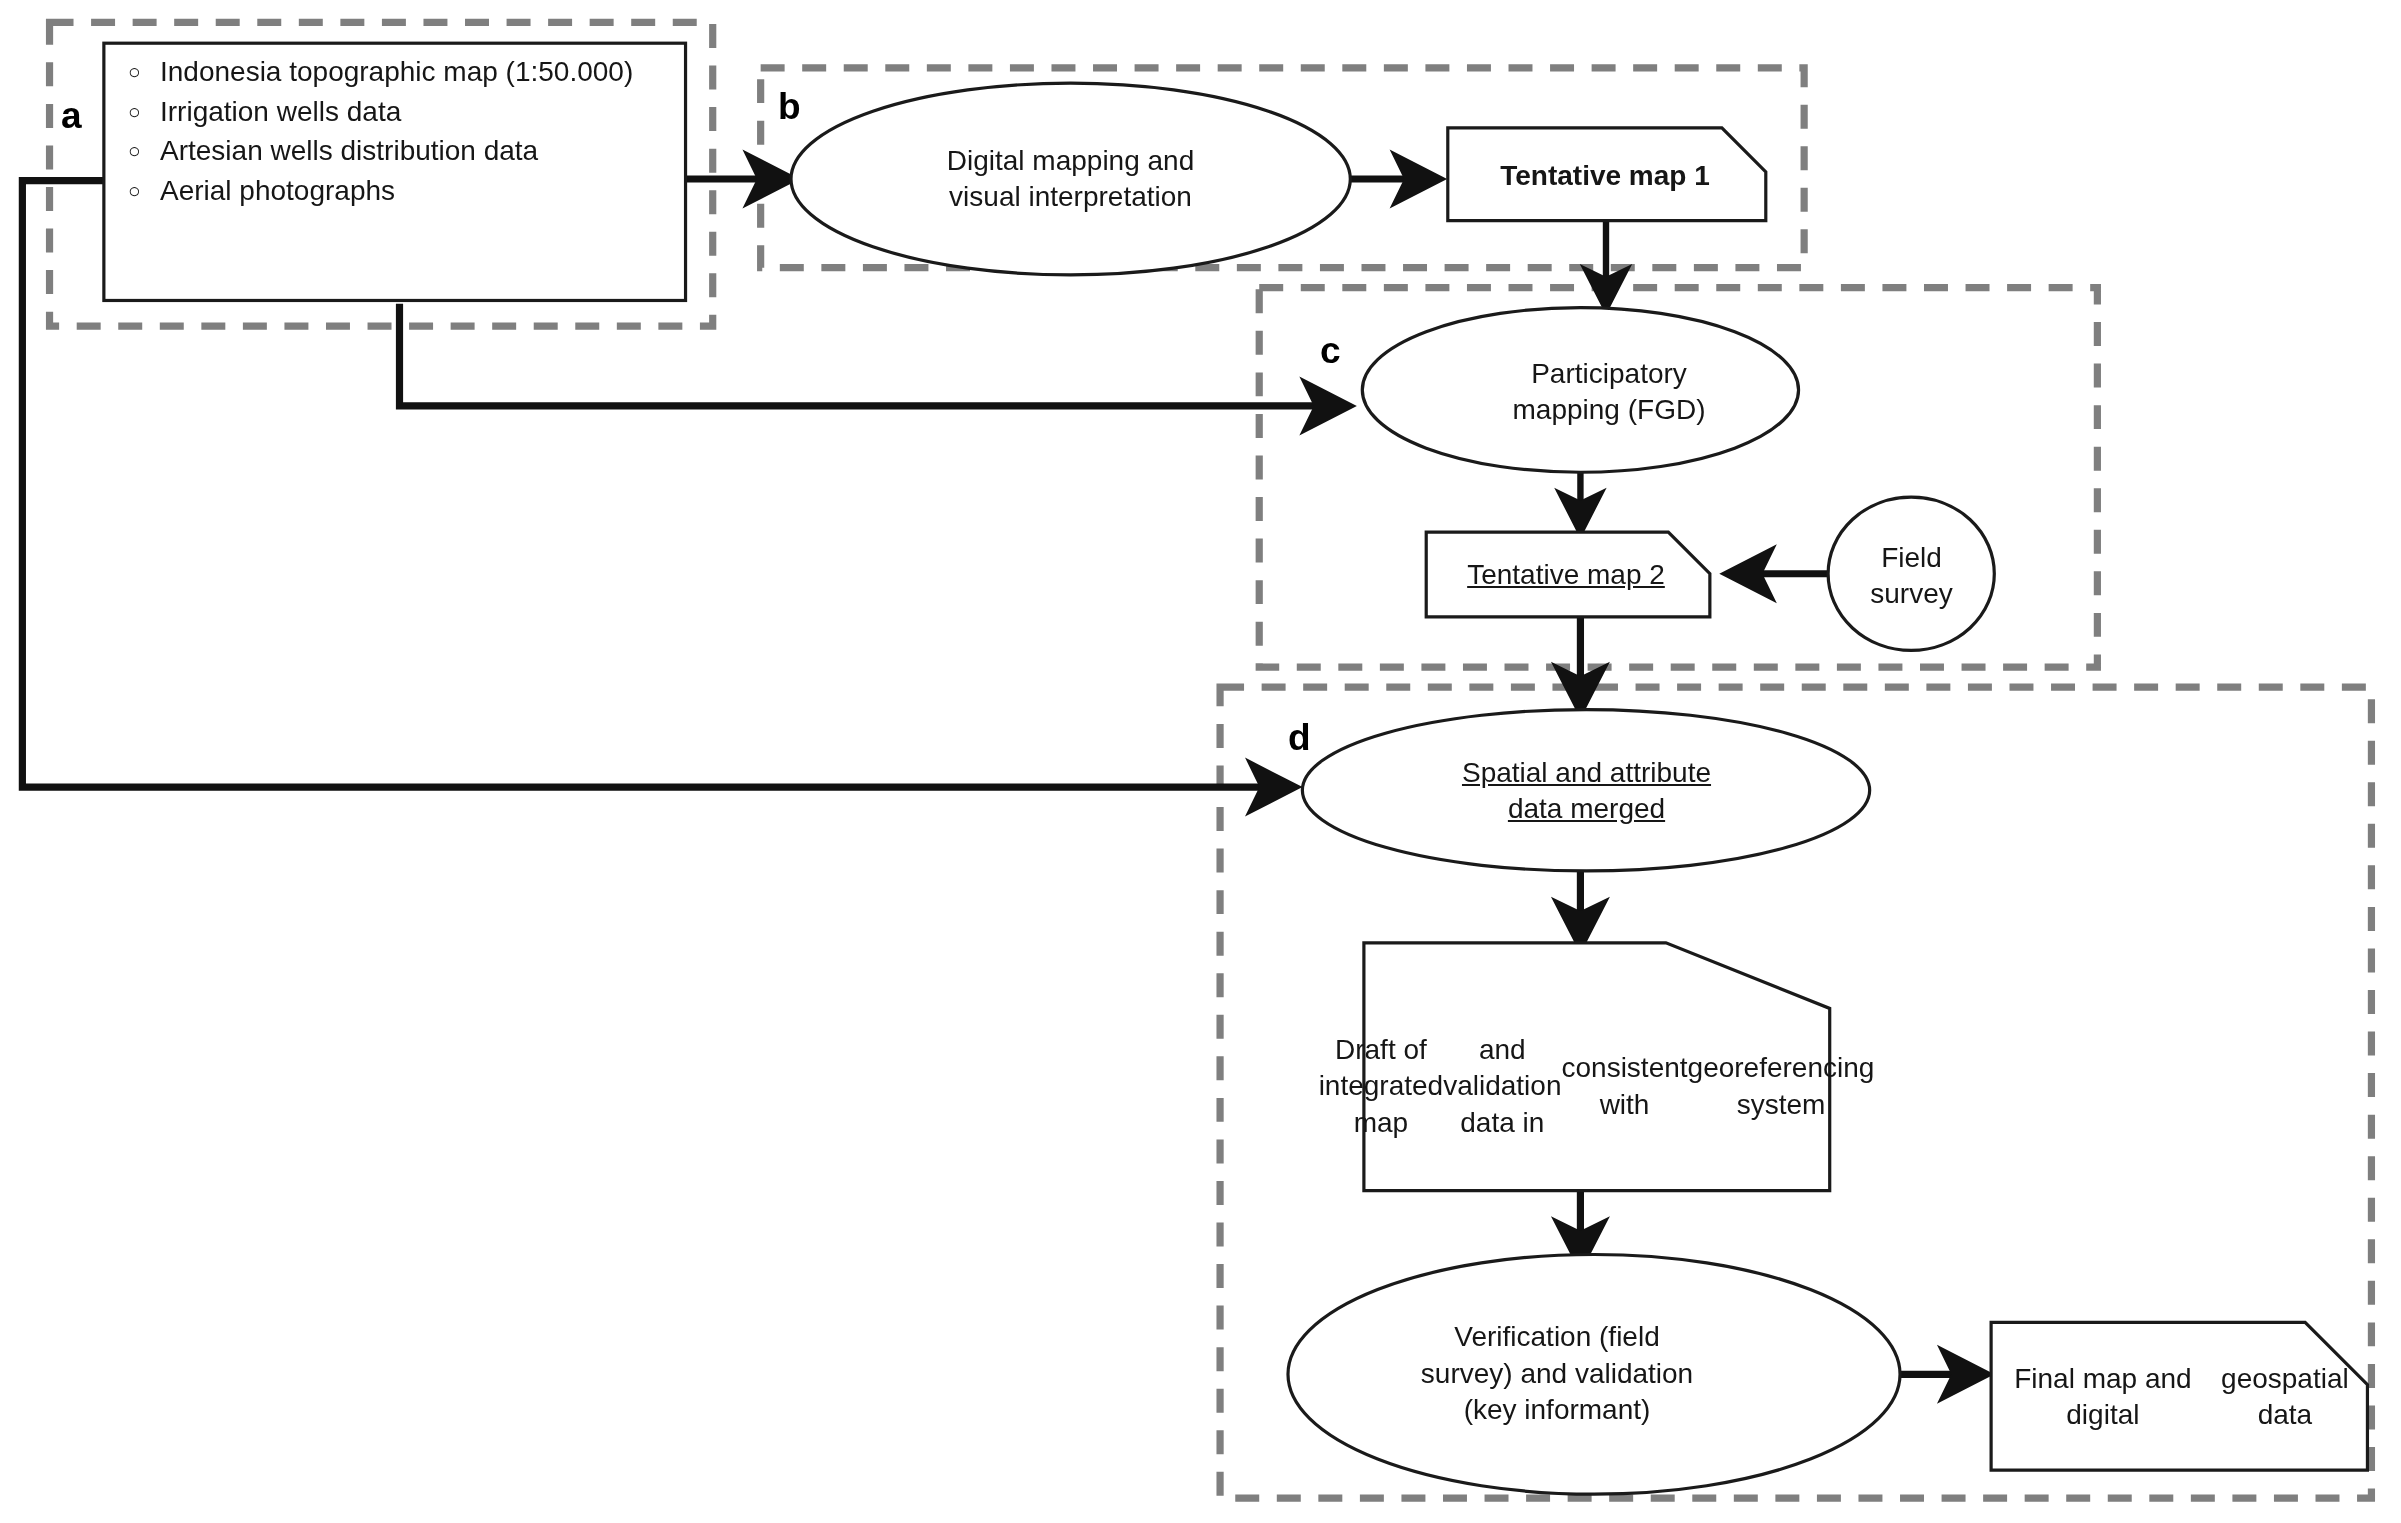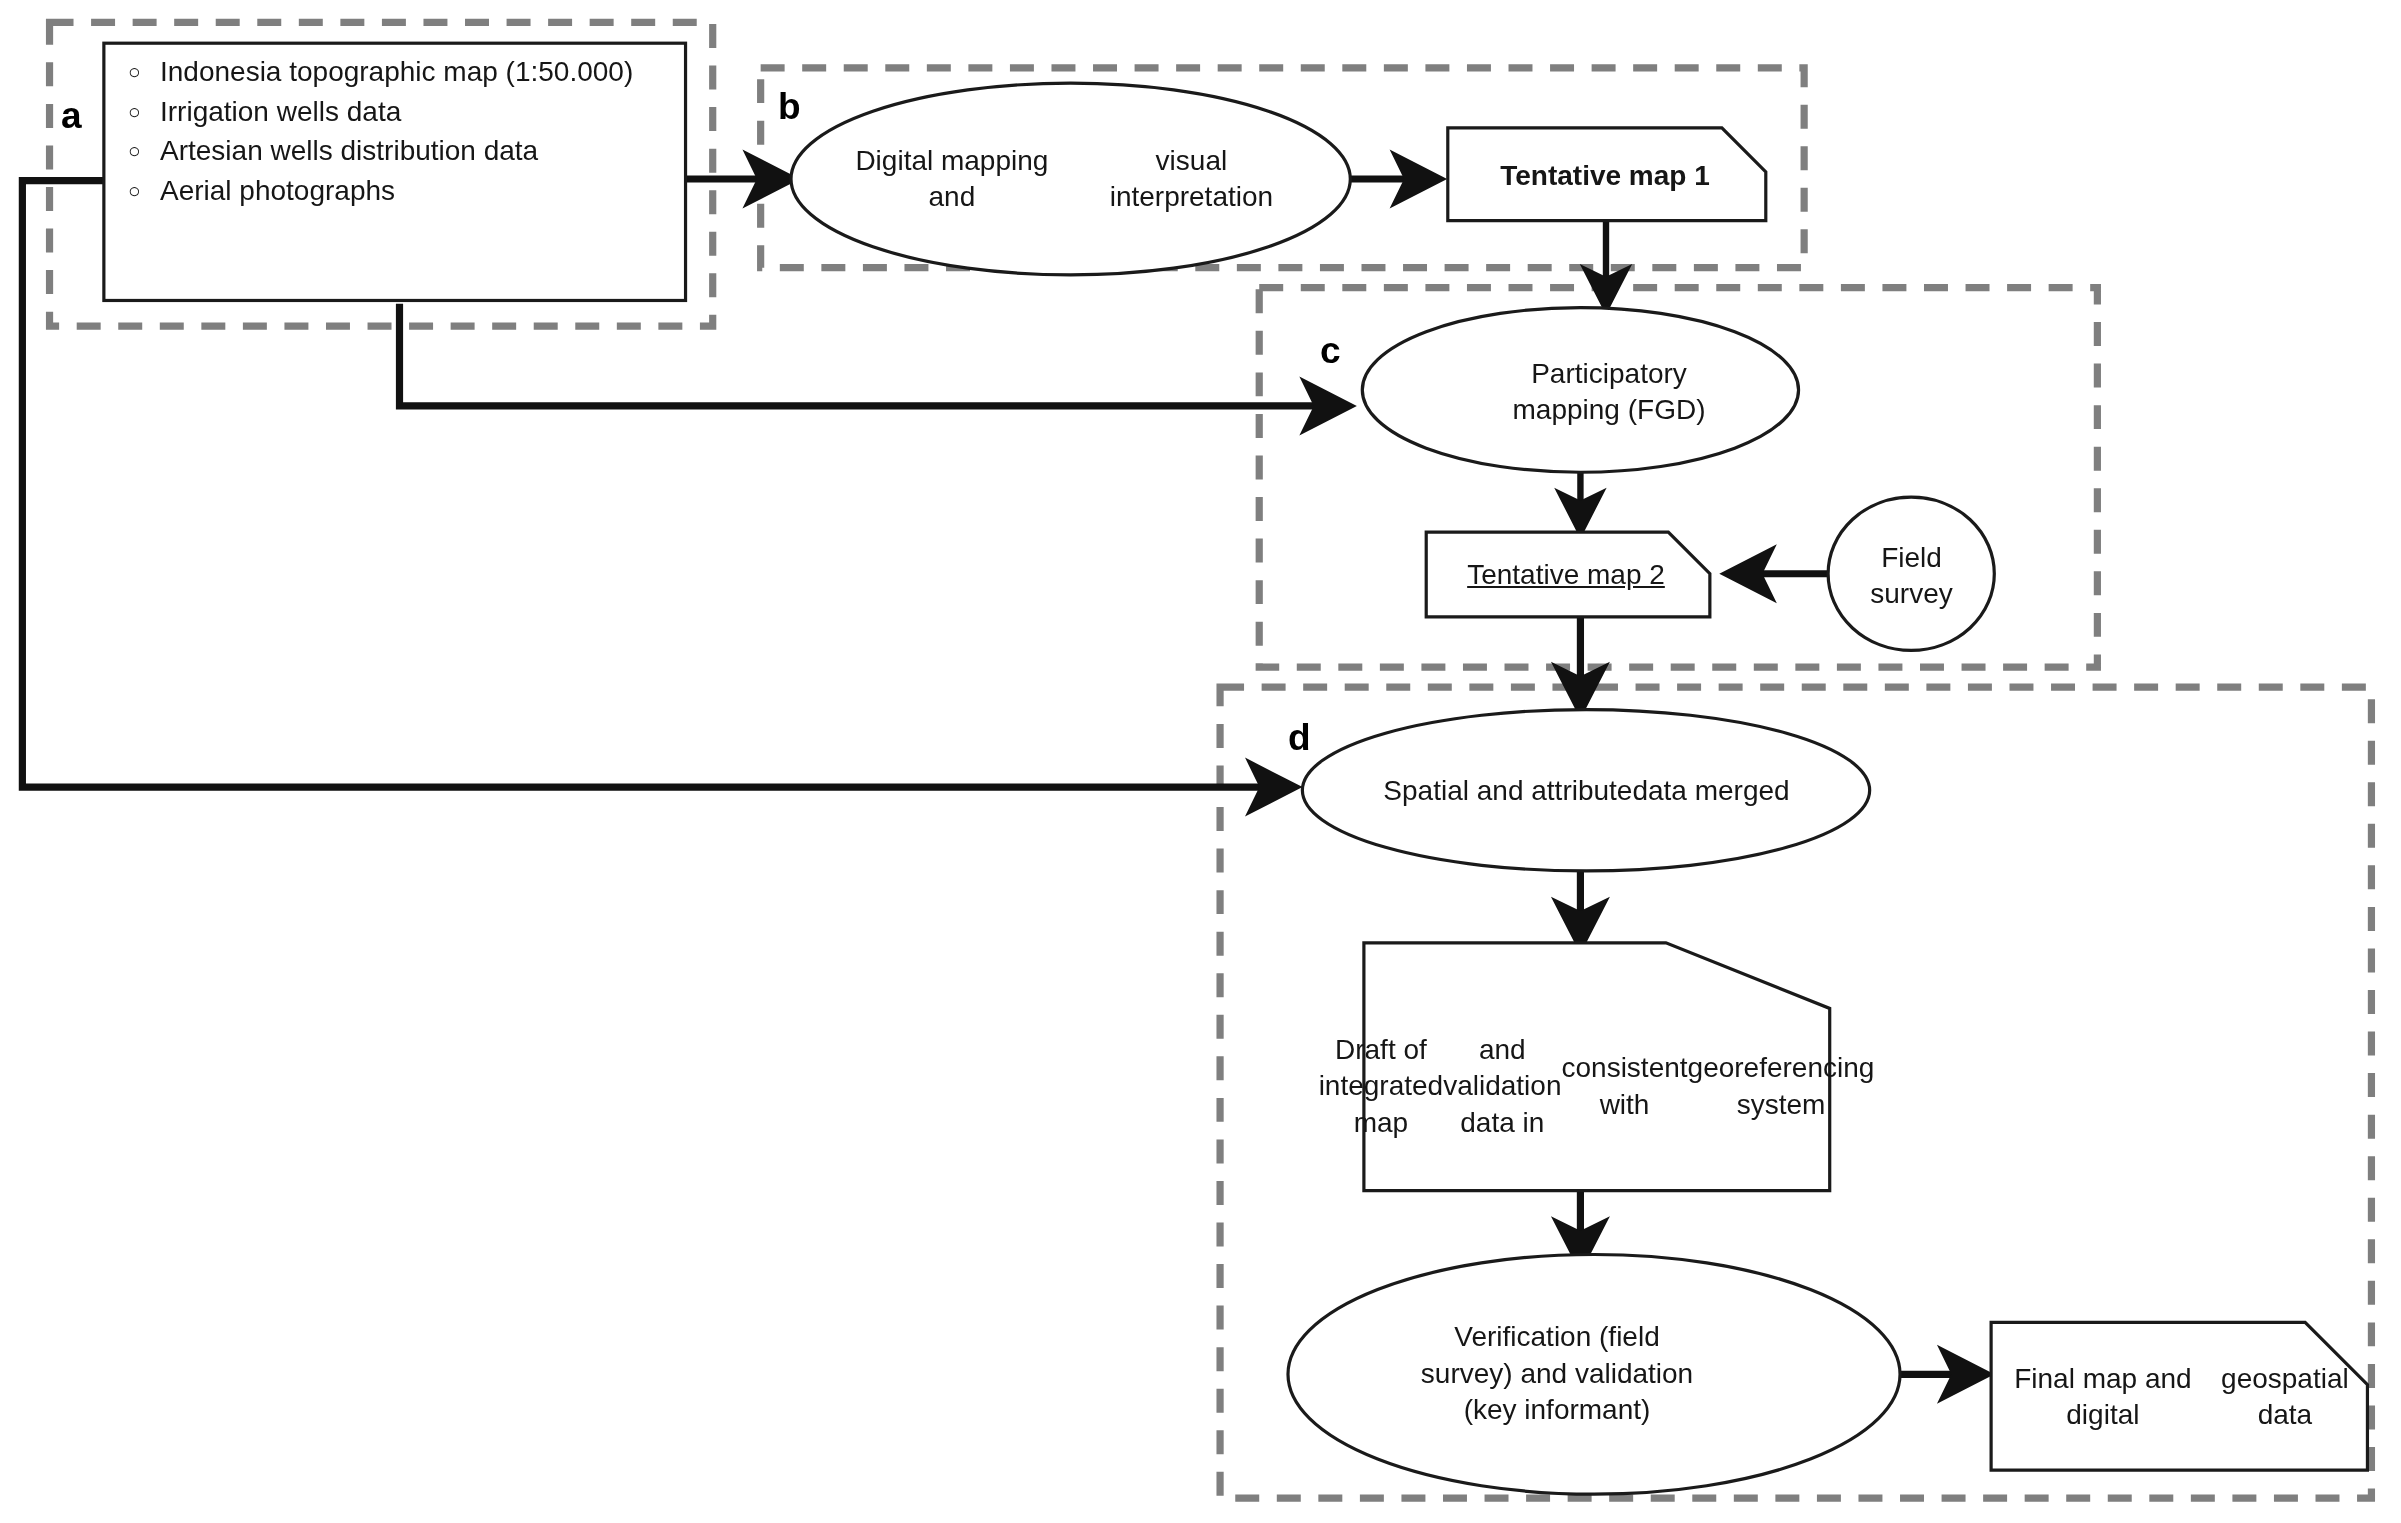--- a/index.html
+++ b/index.html
@@ -145,40 +145,40 @@
     <div class="bullet-row">
       <span class="bullet-mark">○</span>
       <span class="bullet-body">Artesian wells distribution data</span>
     </div>
     <div class="bullet-row">
       <span class="bullet-mark">○</span>
       <span class="bullet-body">Aerial photographs</span>
     </div>
   </div>
 
-  <div class="node-text" style="left:831px; top:134px; width:479px; height:90px; flex-direction:row;">
+  <div class="node-text" style="left:831px; top:134px; width:479px; height:90px; flex-direction:column;">
     <span>Digital mapping and</span>
     <span>visual interpretation</span>
   </div>
 
   <div class="node-text" style="left:1453px; top:157px; width:304px; height:38px;font-weight:bold;">Tentative map 1</div>
 
   <div class="node-text" style="left:1403px; top:347px; width:412px; height:90px; flex-direction:column;">
     <span>Participatory</span>
     <span>mapping (FGD)</span>
   </div>
 
   <div class="node-text" style="left:1430px; top:556px; width:272px; height:38px;text-decoration:underline;">Tentative map 2</div>
 
   <div class="node-text" style="left:1838px; top:531px; width:147px; height:90px; flex-direction:column;">
     <span>Field</span>
     <span>survey</span>
   </div>
 
-  <div class="node-text" style="left:1347px; top:746px; width:479px; height:90px; flex-direction:row;">
+  <div class="node-text" style="left:1347px; top:746px; width:479px; height:90px; flex-direction:column;text-decoration:underline;">
     <span>Spatial and attribute</span>
     <span>data merged</span>
   </div>
 
   <div class="node-text" style="left:1368px; top:997px; width:457px; height:179px; flex-direction:row;">
     <span>Draft of integrated map</span>
     <span>and validation data in</span>
     <span>consistent with</span>
     <span>georeferencing system</span>
   </div>

